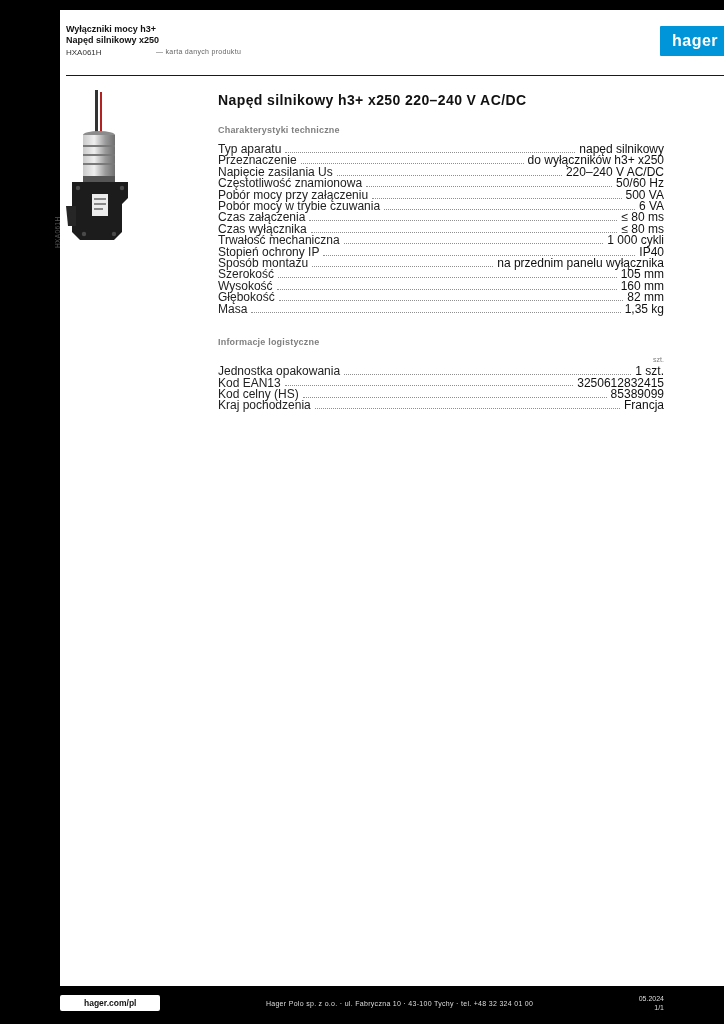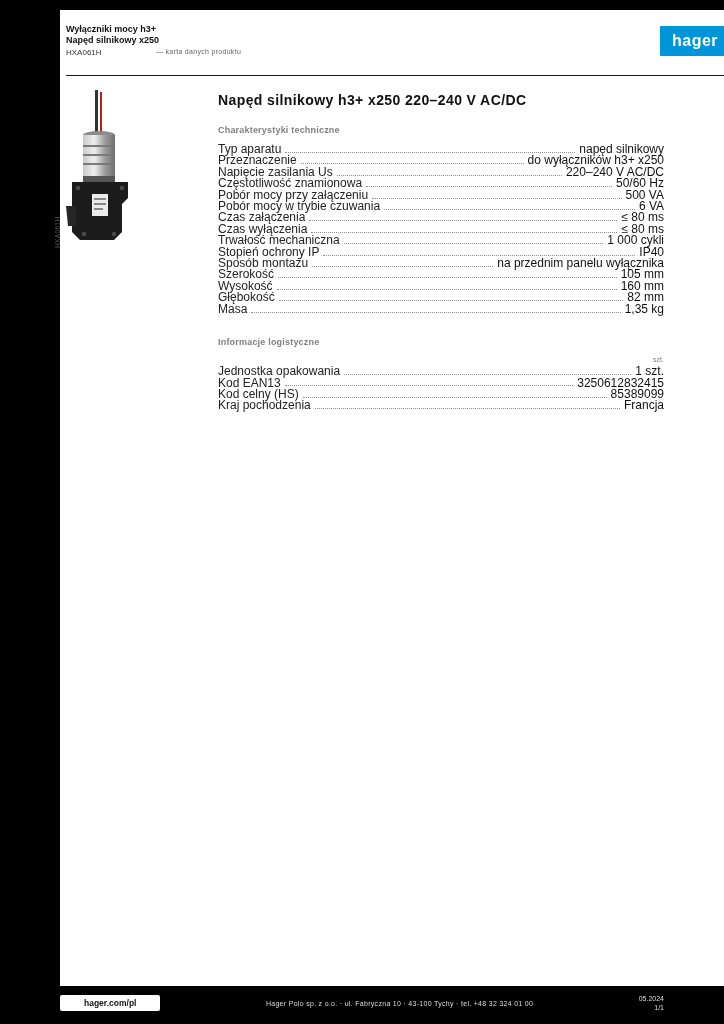--- a/index.html
+++ b/index.html
@@ -164,21 +164,21 @@
             <span class="lbl">Pobór mocy w trybie czuwania</span>
             <span class="leader"></span>
             <span class="val">6 VA</span>
           </div>
           <div class="spec-row">
             <span class="lbl">Czas załączenia</span>
             <span class="leader"></span>
             <span class="val">≤ 80 ms</span>
           </div>
           <div class="spec-row">
-            <span class="lbl">Czas wyłączenia</span>
+            <span class="lbl">Czas wyłącznika</span>
             <span class="leader"></span>
             <span class="val">≤ 80 ms</span>
           </div>
           <div class="spec-row">
             <span class="lbl">Trwałość mechaniczna</span>
             <span class="leader"></span>
             <span class="val">1 000 cykli</span>
           </div>
           <div class="spec-row">
             <span class="lbl">Stopień ochrony IP</span>

